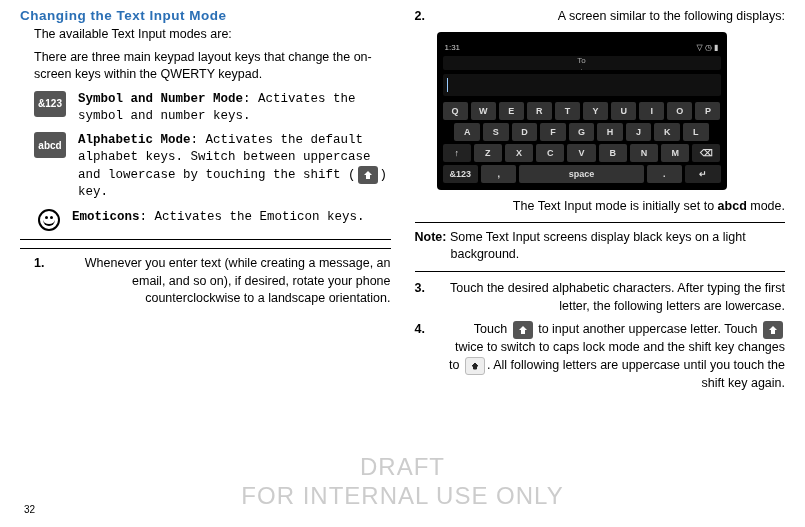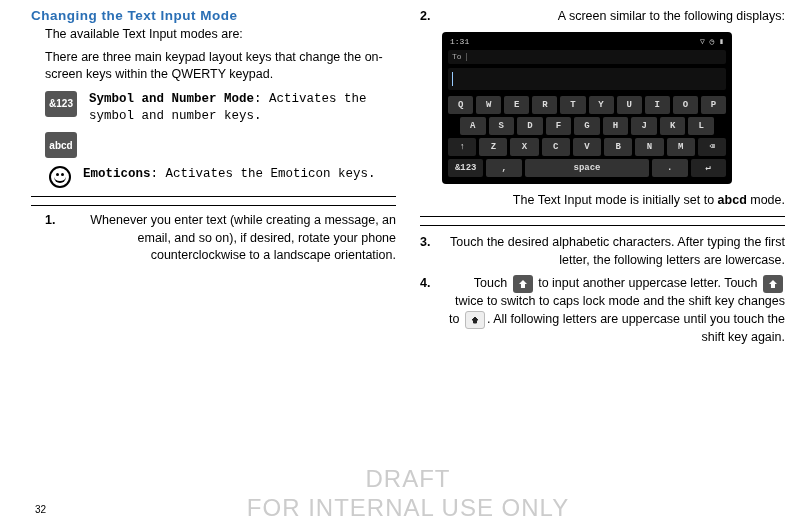--- a/index.html
+++ b/index.html
@@ -1,17 +1,17 @@
 <!DOCTYPE html>
 <html><head>
 <meta charset="utf-8">
 <style>
   * { box-sizing: border-box; margin: 0; padding: 0; }
   html, body { width: 805px; height: 527px; font-family: Arial, Helvetica, sans-serif; font-size: 12.5px; color: #000; background: #fff; overflow: hidden; }
-  .page { display: flex; gap: 24px; padding: 8px 20px 0 20px; position: relative; height: 100%; margin-left: 11px; }
+  .page { display: flex; gap: 24px; padding: 8px 20px 0 20px; position: relative; height: 100%; }
   .col { flex: 1 1 50%; min-width: 0; }
   .left { padding-left: 0; }
   .right { padding-right: 0; }
 
   h3.blue { color: #2a6fb5; font-weight: 700; letter-spacing: 0.5px; font-size: 13.5px; margin-bottom: 3px; }
   .para { line-height: 1.35; margin-left: 14px; margin-bottom: 6px; }
 
   .mode-row { display: flex; align-items: flex-start; gap: 12px; margin: 8px 0 8px 14px; }
   .key-chip { width: 32px; height: 26px; background: #555; color: #fff; font-size: 10px; font-weight: 700; display: flex; align-items: center; justify-content: center; border-radius: 3px; flex: 0 0 auto; }
   .smiley { width: 22px; height: 22px; border-radius: 50%; border: 2px solid #000; display:flex; align-items:center; justify-content:center; flex: 0 0 auto; margin-left:4px; position: relative;}
@@ -34,34 +34,34 @@
   .note .hang { display:block; padding-left:36px; text-indent:-36px;}
   .note-right { margin: 4px 0 4px 0; line-height:1.35;}
   .note-right .hang { display:block; padding-left:36px; text-indent:-36px;}
 
   ol.steps { list-style: none; margin-left: 14px; }
   ol.steps > li { display:flex; gap:10px; margin-bottom:6px; line-height:1.4;}
   ol.steps > li .num { font-weight:700; flex:0 0 18px;}
   ol.steps > li .body { flex:1 1 auto;text-align:right;}
 
   
-  .phonekb { width: 290px; background:#000; border-radius:4px; padding:6px 6px 4px 6px; margin: 6px 0 8px 22px; font-family: Liberation Mono, monospace;}
+  .phonekb { width: 290px; background:#000; border-radius:4px; padding:12px 6px 4px 6px; margin: 6px 0 8px 22px;}
   .phonekb .topbar { display:flex; align-items:center; color:#ccc; font-size:8px; height:12px; gap:4px; padding:0 2px 4px 2px;}
   .phonekb .topbar .spacer{flex:1;}
-  .phonekb .toline { background:#111; height:14px; border-radius:2px; margin-bottom:4px; display:flex; align-items:center; color:#aaa; font-size:8px; padding:0 4px; gap:4px;}
+  .phonekb .toline { background:#111; height:14px; border-radius:2px; margin-bottom:4px; display:flex; align-items:center; color:#aaa; font-size:8px; padding:0 4px; gap:4px;flex-direction:column;}
   .phonekb .cursor-row { background:#111; height:22px; border-radius:2px; margin-bottom:6px; display:flex; align-items:center; padding:0 4px;}
   .phonekb .cursor { width:1px; height:14px; background:#9cf; }
   .kbrow { display:flex; gap:3px; justify-content:center; margin-bottom:3px;}
   .kbkey { flex:1; height:18px; background:#333; color:#ddd; font-size:9px; display:flex; align-items:center; justify-content:center; border-radius:2px; font-weight:600;}
   .kbrow.r2 { padding:0 12px;}
   .kbrow.r4 .kbkey.space { flex: 3.5;}
   .kbkey.dark { background:#222;}
   .phonekb-caption { margin-left:22px; line-height:1.35; margin-bottom:8px;text-align:right;}
 
-  .watermark { position:absolute; left:0; right:0; bottom:4px; text-align:center; color:#ccc; font-size:24px; letter-spacing:1px; line-height:1.2; pointer-events:none;}
+  .watermark { position:absolute; left:0; right:0; bottom:16px; text-align:center; color:#ccc; font-size:24px; letter-spacing:1px; line-height:1.2; pointer-events:none;}
   .pagenum { position:absolute; left:24px; bottom:12px; font-size:10px; color:#000;}
 </style>
 </head>
 <body>
 
 <div class="page">
 
   <div class="col left">
     <h3 class="blue">Changing the Text Input Mode</h3>
     <p class="para">The available Text Input modes are:</p>
@@ -69,20 +69,27 @@
 
     <div class="mode-row">
       <div class="key-chip">&amp;123</div>
       <div class="mode-text">
         <b>Symbol and Number Mode</b><span>: Activates the symbol and number keys.</span>
       </div>
     </div>
 
     <div class="mode-row">
       <div class="key-chip">abcd</div>
+      <div class="mode-text">
+        <b>Alphabetic Mode</b><span>: Activates the default alphabet keys. Switch between uppercase and lowercase by touching the shift (</span><span class="inline-icon">
+            <svg width="10" height="10" viewBox="0 0 10 10">
+              <path d="M5 1 L9 5 L7 5 L7 9 L3 9 L3 5 L1 5 Z" fill="#fff"></path>
+            </svg>
+          </span><span>) key.</span>
+      </div>
     </div>
 
     <div class="mode-row">
       <div class="smiley">
           <span class="eye l"></span>
           <span class="eye r"></span>
           <span class="mouth"></span>
         </div>
       <div class="mode-text">
         <b>Emoticons</b><span>: Activates the Emoticon keys.</span>
@@ -161,20 +168,23 @@
           <div class="kbkey space">space</div>
           <div class="kbkey">.</div>
           <div class="kbkey dark">↵</div>
         </div>
     </div>
     <p class="phonekb-caption">
       <span>The Text Input mode is initially set to </span><b>abcd</b><span> mode.</span>
     </p>
 
     <hr class="rule">
+    <div class="note-right">
+      <span class="hang"><b class="lbl">Note:</b> <span>Some Text Input screens display black keys on a light background.</span></span>
+    </div>
     <hr class="rule">
 
     <ol class="steps" style="margin-left:0; margin-top:8px">
       <li>
         <span class="num">3.</span>
         <span class="body">Touch the desired alphabetic characters. After typing the first letter, the following letters are lowercase.</span>
       </li>
       <li>
         <span class="num">4.</span>
         <span class="body">

